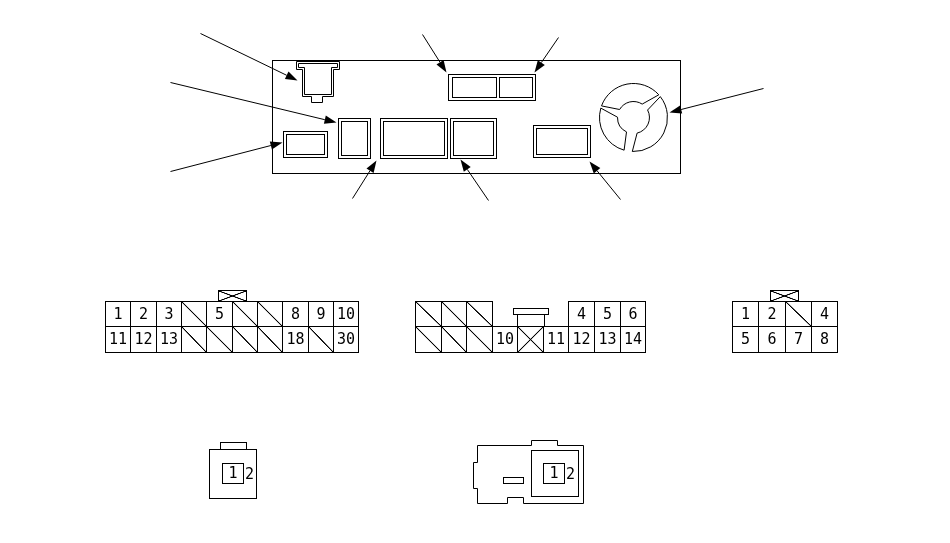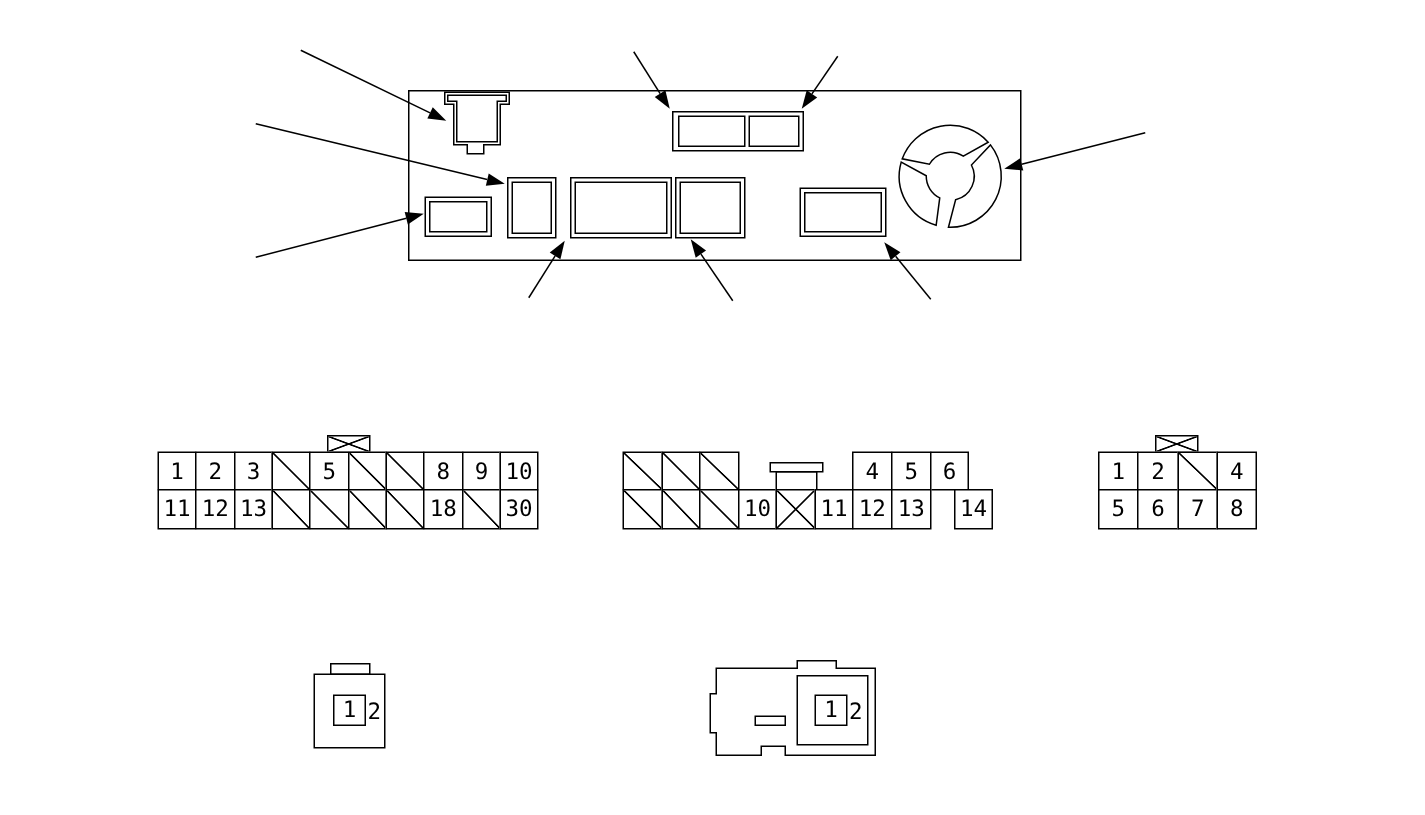--- a/index.html
+++ b/index.html
@@ -108,21 +108,21 @@
       <div class="cell" style="left: 594px; top: 301px; width: 27px; height: 26px;">5</div>
       <div class="cell" style="left: 620px; top: 301px; width: 26px; height: 26px;">6</div>
       <div class="cell slash" style="left: 415px; top: 326px; width: 27px; height: 27px;"></div>
       <div class="cell slash" style="left: 441px; top: 326px; width: 26px; height: 27px;"></div>
       <div class="cell slash" style="left: 466px; top: 326px; width: 27px; height: 27px;"></div>
       <div class="cell" style="left: 492px; top: 326px; width: 26px; height: 27px;">10</div>
       <div class="cell cross" style="left: 517px; top: 326px; width: 27px; height: 27px;"></div>
       <div class="cell" style="left: 543px; top: 326px; width: 26px; height: 27px;">11</div>
       <div class="cell" style="left: 568px; top: 326px; width: 27px; height: 27px;">12</div>
       <div class="cell" style="left: 594px; top: 326px; width: 27px; height: 27px;">13</div>
-      <div class="cell" style="left: 636px; top: 326px; width: 26px; height: 27px;">14</div>
+      <div class="cell" style="left: 620px; top: 326px; width: 26px; height: 27px;">14</div>
       <div class="cell" style="left: 732px; top: 301px; width: 27px; height: 26px;">1</div>
       <div class="cell" style="left: 758px; top: 301px; width: 28px; height: 26px;">2</div>
       <div class="cell slash" style="left: 785px; top: 301px; width: 27px; height: 26px;"></div>
       <div class="cell" style="left: 811px; top: 301px; width: 27px; height: 26px;">4</div>
       <div class="cell" style="left: 732px; top: 326px; width: 27px; height: 27px;">5</div>
       <div class="cell" style="left: 758px; top: 326px; width: 28px; height: 27px;">6</div>
       <div class="cell" style="left: 785px; top: 326px; width: 27px; height: 27px;">7</div>
       <div class="cell" style="left: 811px; top: 326px; width: 27px; height: 27px;">8</div>
     </div>
 

